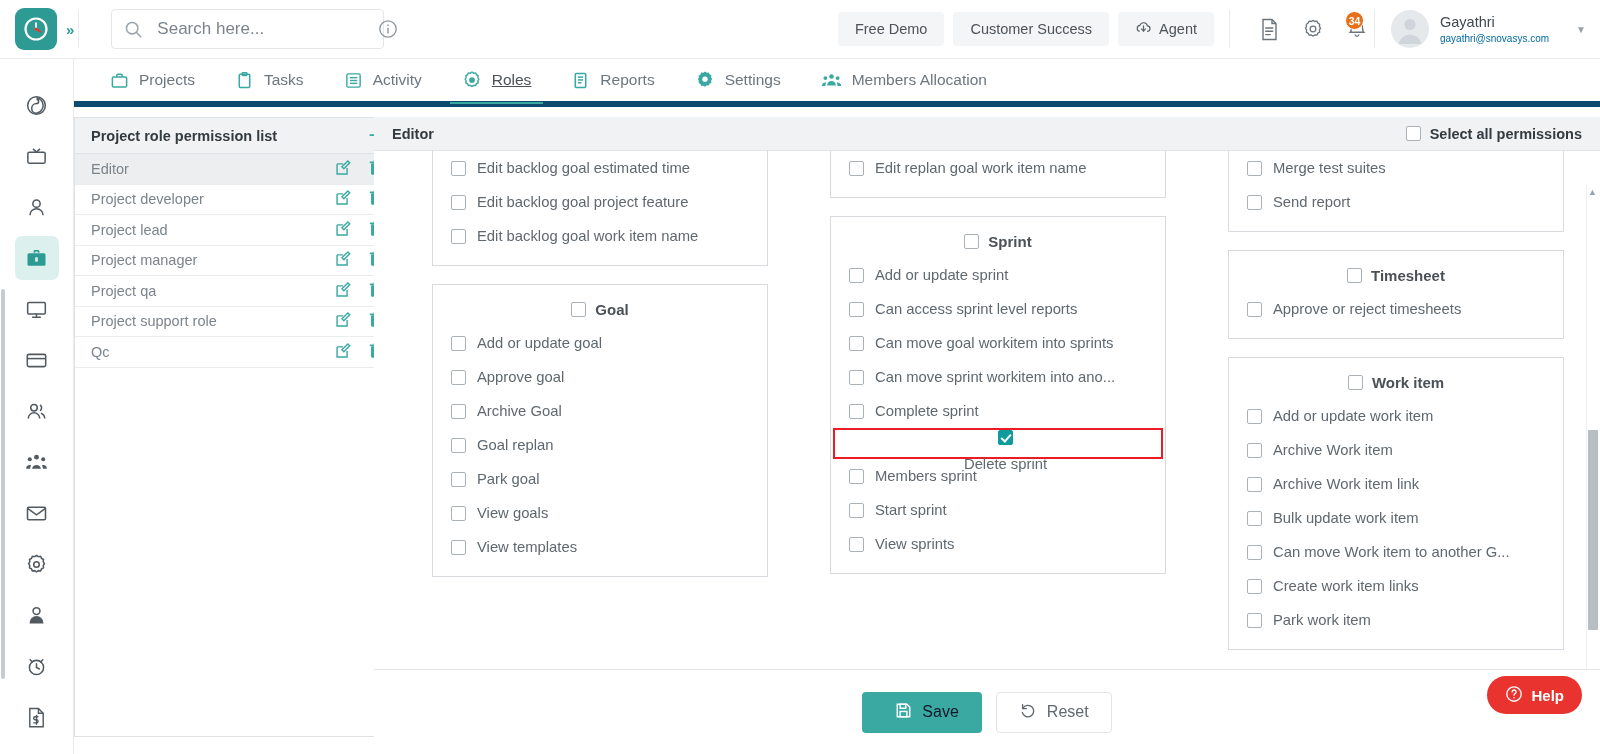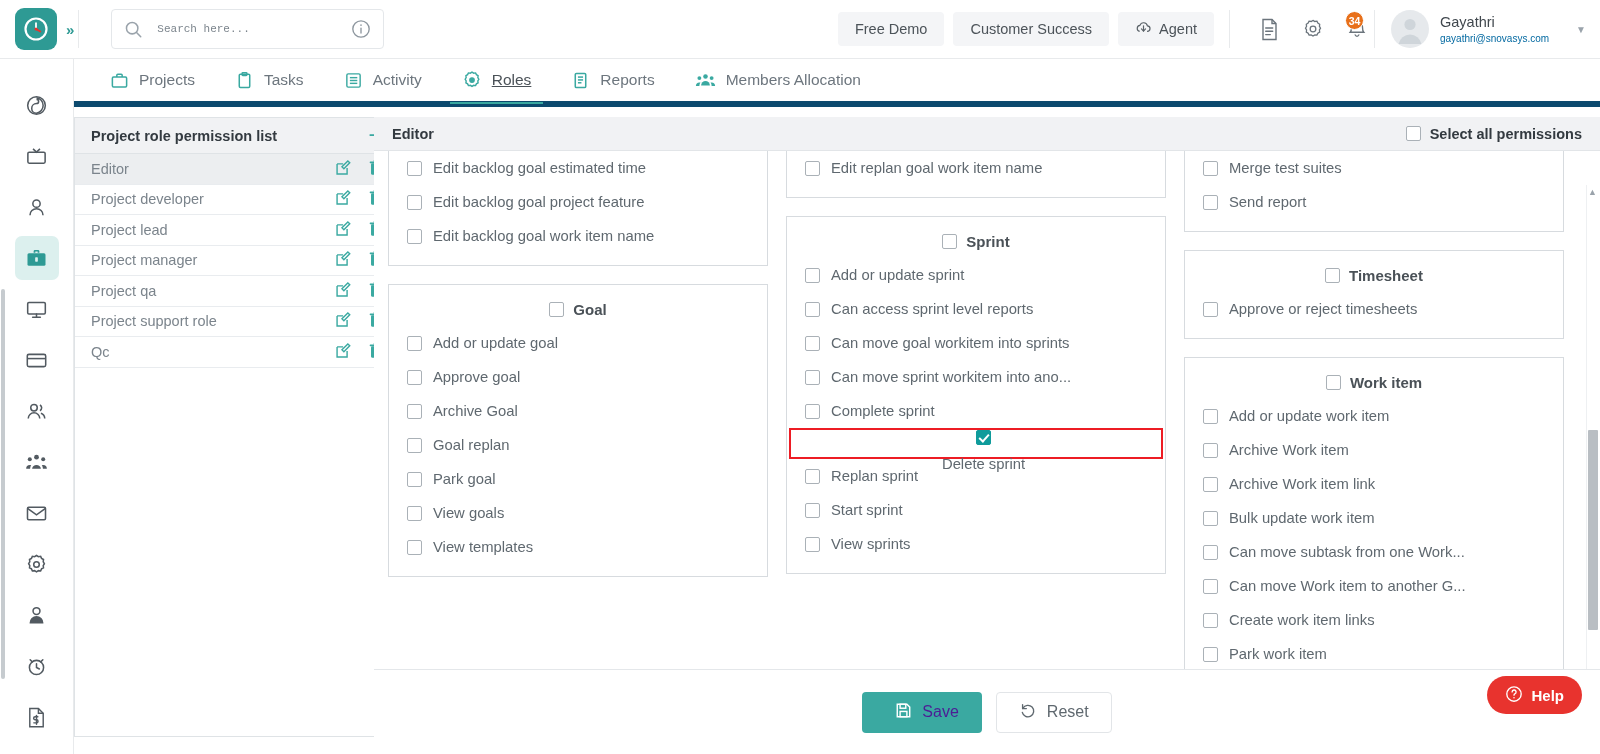--- a/index.html
+++ b/index.html
@@ -26,22 +26,22 @@
   .chevrons { color: #2e9a94; font-size: 15px; letter-spacing: -2px; margin-left: -6px; font-weight: 700;}
   .hdr-div { width: 1px; height: 38px; background: #e8eaec; margin: 0 6px; }
 
   .search-box {
     margin-left: 26px; width: 273px; height: 40px;
     border: 1px solid #e4e7ea; border-radius: 4px; background: #fff;
     display: flex; align-items: center; padding: 0 12px;
   }
   .search-box .s-icon { color: #9aa3ab; display: flex; }
   .search-input {
-    flex: 1; border: none; outline: none; font-size: 11px;
-    color: #6d767e; font-family: Liberation Mono, monospace;
+    flex: 1; border: none; outline: none; font-size: 17px;
+    color: #6d767e; font-family: Liberation Sans, sans-serif;
     margin-left: 14px; background: transparent;
   }
   .search-input::placeholder { color: #7b848c; }
   .info-icon { color: #8e979f; display: flex; }
 
   .hdr-right { margin-left: auto; display: flex; align-items: center; padding-right: 14px; }
   .pill {
     height: 34px; padding: 0 17px; background: #f4f5f7; border-radius: 4px;
     display: flex; align-items: center; gap: 7px;
     font-size: 14.5px; color: #4c5359; margin-right: 9px; white-space: nowrap; text-align: center;
@@ -131,20 +131,21 @@
     font-size: 14.5px; font-weight: 700; color: #333a40;
   }
   .perm-cols {
     display: flex; gap: 18px; padding: 0 14px 0 14px; height: 518px;
     position: relative;
   }
   .perm-col { width: 380px; display: flex; flex-direction: column; }
   .card {
     border: 1px solid #d7dbdf; background: #fff; margin-bottom: 18px;
     padding: 8px 0 12px 0;
+    margin-left: 44px;
   }
   .card.cut-top { border-top: none; padding-top: 0; }
   .card-title {
     text-align: center; font-size: 15px; font-weight: 700; color: #4a5157;
     display: flex; align-items: center; justify-content: center; gap: 9px;
     margin: 8px 0 8px 0;
   }
   .opt {
     display: flex; align-items: center; gap: 11px; height: 34px;
     padding-left: 18px; font-size: 14.8px; color: #5f686f; white-space: nowrap;
@@ -179,21 +180,21 @@
   
   .footer {
     position: absolute; left: 374px; top: 669px; width: 1226px; height: 85px;
     background: #fff; border-top: 1px solid #e4e7ea;
     display: flex; align-items: center; justify-content: center; gap: 14px;
   }
   .btn {
     height: 41px; padding: 0 22px; border-radius: 4px; font-size: 16px;
     display: flex; align-items: center; gap: 10px; border: 1px solid transparent;
   }
-  .btn-save { background: #3aa9a1; color: #4c1d95; padding-left: 32px; }
+  .btn-save { background: #3aa9a1; color: #0f172a; padding-left: 32px; }
   .btn-reset { background: #fff; color: #5f686f; border-color: #e2e5e8; }
   .help-btn {
     position: absolute; right: 18px; bottom: 40px; height: 38px;
     background: #e8332e; border-radius: 19px; color: #fff;
     display: flex; align-items: center; gap: 8px; padding: 0 18px;
     font-size: 15px; font-weight: 700;
   }
 </style>
 </head>
 <body>
@@ -333,20 +334,29 @@
           <rect x="4.5" y="2.6" width="11" height="14.8" rx="1.2"></rect>
           <line x1="7.3" y1="6.4" x2="12.7" y2="6.4"></line>
             <line x1="7.3" y1="9.4" x2="12.7" y2="9.4"></line>
             <line x1="7.3" y1="12.4" x2="11" y2="12.4"></line>
         </svg>
       </span>
       <span>Reports</span>
     </div>
     <div class="nav-tab">
       <span class="ico">
+        <svg width="20" height="20" viewBox="0 0 24 24" fill="currentColor">
+          <path d="M12 1.9l2.1 1.3 2.4-.3 1 2.2 2.2 1.2-.4 2.4 1.3 2.1-1.3 2.1.4 2.4-2.2 1.2-1 2.2-2.4-.3L12 20.1 9.9 18.8l-2.4.3-1-2.2-2.2-1.2.4-2.4L3.4 11l1.3-2.1-.4-2.4 2.2-1.2 1-2.2 2.4.3z"></path>
+          <circle cx="12" cy="11" r="3.2" fill="#fff"></circle>
+        </svg>
+      </span>
+      <span>Settings</span>
+    </div>
+    <div class="nav-tab">
+      <span class="ico">
         <svg width="21" height="19" viewBox="0 0 24 20" fill="currentColor">
           <circle cx="12" cy="5.4" r="2.6"></circle>
             <circle cx="5" cy="7.2" r="2.2"></circle>
             <circle cx="19" cy="7.2" r="2.2"></circle>
           <path d="M7 15.6a5 5 0 0 1 10 0z"></path>
             <path d="M1 16.2a4.2 4.2 0 0 1 4-4 4.2 4.2 0 0 1 1.2.2A6.9 6.9 0 0 0 5 16.2z"></path>
           <path d="M23 16.2a4.2 4.2 0 0 0-4-4 4.2 4.2 0 0 0-1.2.2 6.9 6.9 0 0 1 1.2 3.8z"></path>
         </svg>
       </span>
       <span>Members Allocation</span>
@@ -645,21 +655,21 @@
             <label class="opt">
               <span class="cb"></span>
               <span>Complete sprint</span>
             </label>
             <label class="opt highlight">
               <span class="cb checked"></span>
               <span>Delete sprint</span>
             </label>
             <label class="opt">
               <span class="cb"></span>
-              <span>Replan sprint</span>
+              <span>Members sprint</span>
             </label>
             <label class="opt">
               <span class="cb"></span>
               <span>Start sprint</span>
             </label>
             <label class="opt">
               <span class="cb"></span>
               <span>View sprints</span>
             </label>
           </div>
@@ -698,24 +708,20 @@
               <span class="cb"></span>
               <span>Archive Work item</span>
             </label>
             <label class="opt">
               <span class="cb"></span>
               <span>Archive Work item link</span>
             </label>
             <label class="opt">
               <span class="cb"></span>
               <span>Bulk update work item</span>
-            </label>
-            <label class="opt">
-              <span class="cb"></span>
-              <span>Can move subtask from one Work...</span>
             </label>
             <label class="opt">
               <span class="cb"></span>
               <span>Can move Work item to another G...</span>
             </label>
             <label class="opt">
               <span class="cb"></span>
               <span>Create work item links</span>
             </label>
             <label class="opt">

